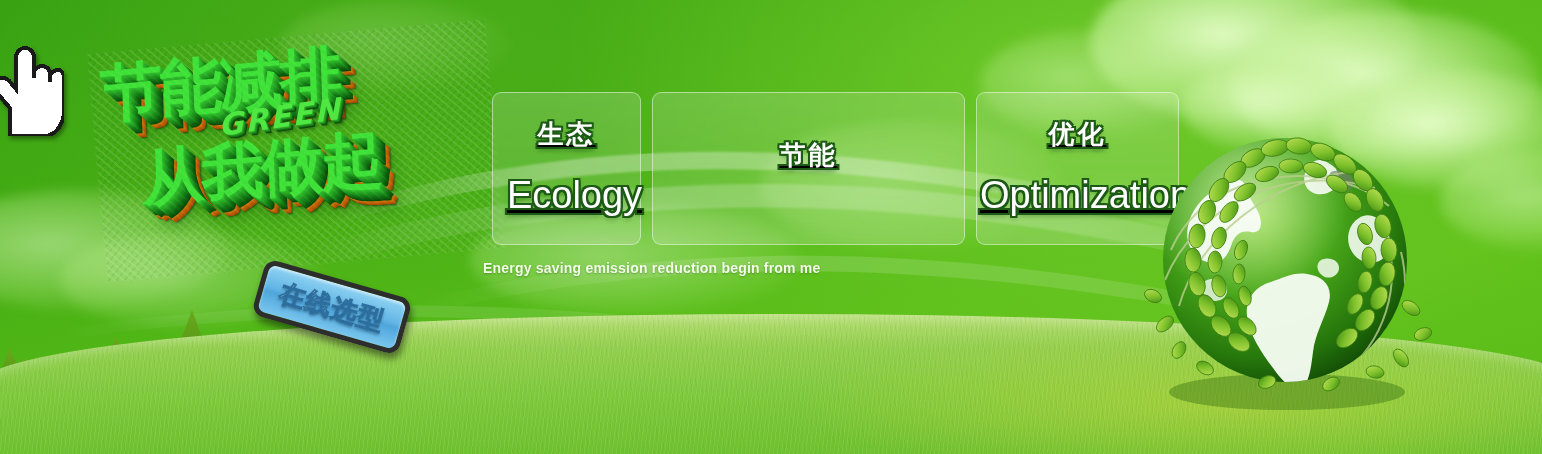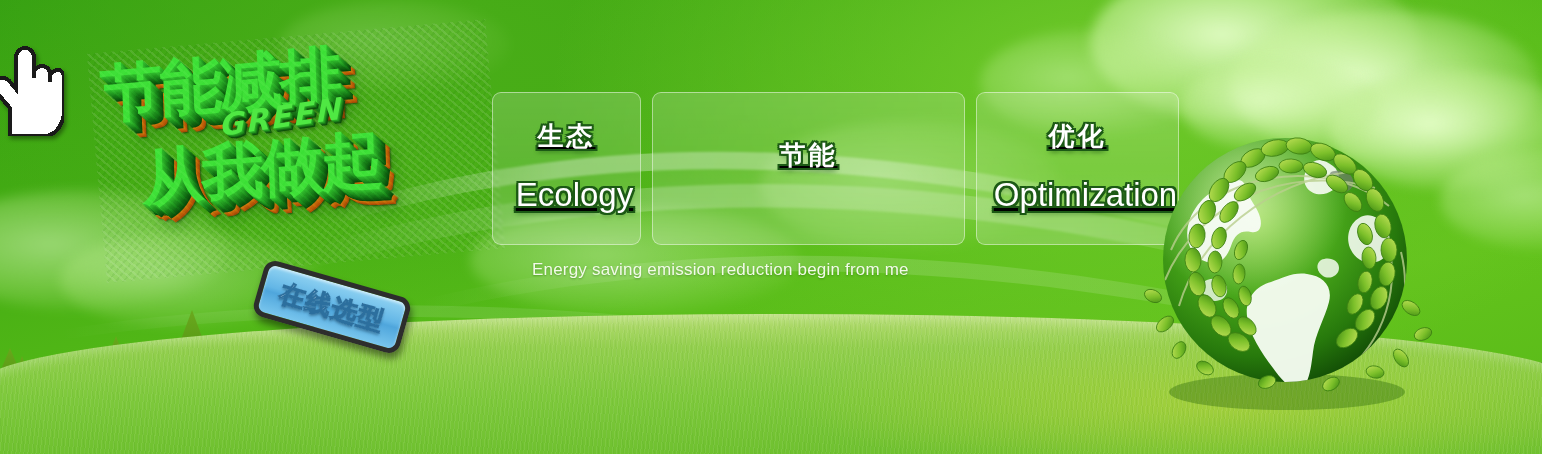--- a/index.html
+++ b/index.html
@@ -184,41 +184,42 @@
     text-shadow:
       -2px -2px 0 #1c5a15, 2px -2px 0 #1c5a15,
       -2px  2px 0 #1c5a15, 2px  2px 0 #1c5a15,
       -2px  0   0 #1c5a15, 2px  0   0 #1c5a15,
        0   -2px 0 #1c5a15, 0    2px 0 #1c5a15,
        0 3px 5px rgba(12,60,8,.45);
   }
   .card-en {
     font-family: "Liberation Sans", sans-serif;
     font-weight: normal;
-    font-size: 33px;
+    font-size: 38px;
     color: #ffffff;
     letter-spacing: 0px;
     text-shadow:
       -2px -2px 0 #1c5a15, 2px -2px 0 #1c5a15,
       -2px  2px 0 #1c5a15, 2px  2px 0 #1c5a15,
       -2px  0   0 #1c5a15, 2px  0   0 #1c5a15,
        0   -2px 0 #1c5a15, 0    2px 0 #1c5a15,
        0 3px 5px rgba(12,60,8,.45);
     padding-left: 16px;
   }
 
   
   .tagline {
     position: absolute;
-    left: 532px; top: 260px;
+    left: 483px; top: 260px;
     font-family: "Liberation Sans", sans-serif;
-    font-size: 17px;
+    font-size: 14px;
     color: #f2fbe8;
     letter-spacing: .2px;
     text-shadow: 0 1px 2px rgba(20,70,10,.35);
+    font-weight: bold;
   }
 
   
   .globe-wrap {
     position: absolute;
     left: 1135px; top: 110px;
     width: 300px; height: 300px;
   }
 </style>
 </head>

